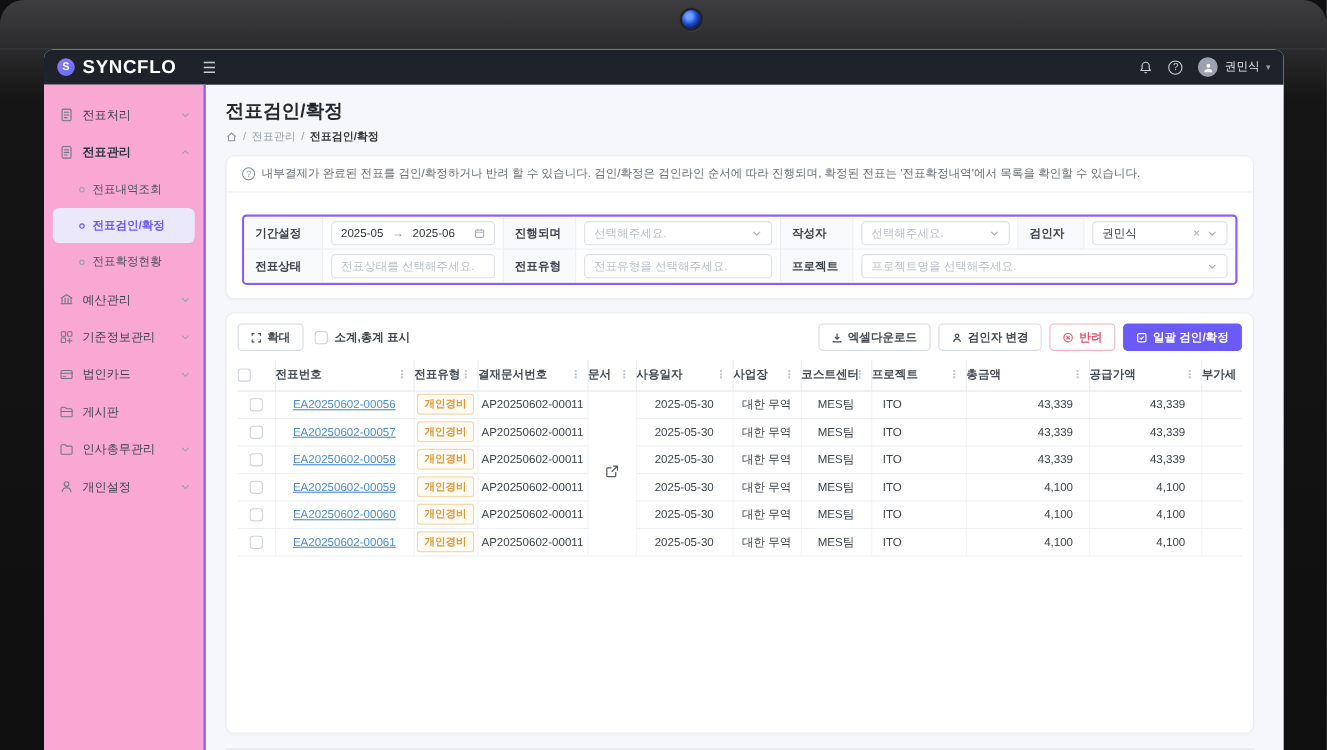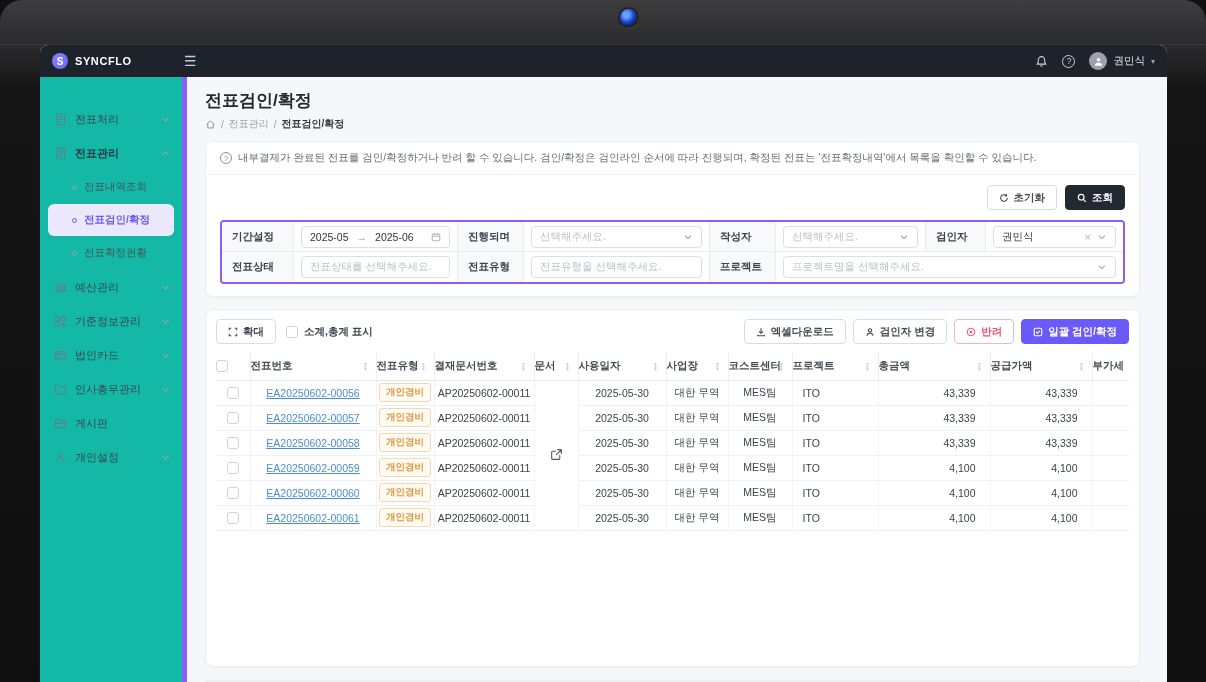--- a/index.html
+++ b/index.html
@@ -18,36 +18,36 @@
   
   .screen { position:absolute; left:40px; top:45px; width:1127px; height:637px;
     background:#f5f7fb; border-radius:8px 8px 0 0; overflow:hidden; display:flex; flex-direction:column; }
 
   
   .navbar { height:32px; background:#1d222b; display:flex; align-items:center; padding:0 12px; flex:0 0 auto; }
   .logo { display:flex; align-items:center; gap:7px; width:118px; }
   .logo-badge { width:16px; height:16px; border-radius:50%; color:#fff; font-size:10px; font-weight:700;
     display:flex; align-items:center; justify-content:center;
     background:linear-gradient(135deg,#8f7bff 0%,#5f6df2 100%); }
-  .logo-text { color:#fff; font-size:11px; font-weight:700; letter-spacing:.6px; }
+  .logo-text { color:#fff; font-size:17px; font-weight:700; letter-spacing:.6px; }
   .hamburger { color:#c6cad2; font-size:14px; margin-left:14px; cursor:pointer; line-height:1; }
   .nav-right { margin-left:auto; display:flex; align-items:center; gap:14px; color:#cdd1d8; }
   .nav-ic { width:13px; height:13px; display:block; }
   .help-circle { width:13px; height:13px; border:1px solid #cdd1d8; border-radius:50%; font-size:9px;
     display:flex; align-items:center; justify-content:center; }
   .userbox { display:flex; align-items:center; gap:6px; cursor:pointer; }
   .avatar { width:18px; height:18px; border-radius:50%; background:#9aa2ad; display:flex; align-items:center; justify-content:center; }
   .user-name { color:#e8eaee; font-size:10.5px; }
   .caret { color:#9aa2ad; font-size:8px; }
 
   
   .body { flex:1; display:flex; min-height:0; }
 
   
-  .sidebar { width:147px; background:#14b8a6; border-right:5px solid #8b5cf6; padding-top:25px; flex:0 0 auto; }
+  .sidebar { width:147px; background:#f9a8d4; border-right:2px solid #8b5cf6; padding-top:10px; flex:0 0 auto; }
   .sb-item { display:flex; align-items:center; gap:8px; height:34px; padding:0 12px 0 14px;
     font-size:11px; color:#3c434d; cursor:pointer; }
   .sb-item .ic { width:13px; height:13px; color:#6d7686; flex:0 0 auto; }
   .sb-item .chev { margin-left:auto; color:#9aa2ad; width:9px; height:9px; }
   .sb-item.expanded { font-weight:700; color:#2e3540; }
   .sb-sub { display:flex; align-items:center; gap:7px; height:32px; margin:1px 8px; padding-left:24px;
     font-size:10.5px; color:#4a515c; cursor:pointer; border-radius:6px; }
   .sb-sub .dot { width:5px; height:5px; border:1px solid #9aa2ad; border-radius:50%; flex:0 0 auto; }
   .sb-sub.active { background:#ebe8fc; color:#6a5af9; font-weight:700; }
   .sb-sub.active .dot { border-color:#6a5af9; }
@@ -222,34 +222,34 @@
             <span>법인카드</span>
             <span style="margin-left:auto;color:#9aa2ad;display:flex">
               <svg class="chev" viewBox="0 0 12 12" fill="none" stroke="currentColor" stroke-width="1.4" stroke-linecap="round">
                 <path d="m2.5 4.5 3.5 3.5 3.5-3.5"></path>
               </svg>
             </span>
           </div>
           <div class="sb-item">
             <span class="ic"><svg class="ic" viewBox="0 0 16 16" fill="none" stroke="currentColor" stroke-width="1.2" stroke-linejoin="round" stroke-linecap="round">
                 <path d="M1.8 4a1.2 1.2 0 0 1 1.2-1.2h3.4L8 4.4h5A1.2 1.2 0 0 1 14.2 5.6v6.6a1.2 1.2 0 0 1-1.2 1.2H3a1.2 1.2 0 0 1-1.2-1.2z"></path>
+                <path d="M1.8 7.5h12.4"></path>
+              </svg></span>
+            <span>게시판</span>
+          </div>
+          <div class="sb-item">
+            <span class="ic"><svg class="ic" viewBox="0 0 16 16" fill="none" stroke="currentColor" stroke-width="1.2" stroke-linejoin="round" stroke-linecap="round">
+                <path d="M1.8 4a1.2 1.2 0 0 1 1.2-1.2h3.4L8 4.4h5A1.2 1.2 0 0 1 14.2 5.6v6.6a1.2 1.2 0 0 1-1.2 1.2H3a1.2 1.2 0 0 1-1.2-1.2z"></path>
               </svg></span>
             <span>인사총무관리</span>
             <span style="margin-left:auto;color:#9aa2ad;display:flex">
               <svg class="chev" viewBox="0 0 12 12" fill="none" stroke="currentColor" stroke-width="1.4" stroke-linecap="round">
                 <path d="m2.5 4.5 3.5 3.5 3.5-3.5"></path>
               </svg>
             </span>
-          </div>
-          <div class="sb-item">
-            <span class="ic"><svg class="ic" viewBox="0 0 16 16" fill="none" stroke="currentColor" stroke-width="1.2" stroke-linejoin="round" stroke-linecap="round">
-                <path d="M1.8 4a1.2 1.2 0 0 1 1.2-1.2h3.4L8 4.4h5A1.2 1.2 0 0 1 14.2 5.6v6.6a1.2 1.2 0 0 1-1.2 1.2H3a1.2 1.2 0 0 1-1.2-1.2z"></path>
-                <path d="M1.8 7.5h12.4"></path>
-              </svg></span>
-            <span>게시판</span>
           </div>
           <div class="sb-item">
             <span class="ic"><svg class="ic" viewBox="0 0 16 16" fill="none" stroke="currentColor" stroke-width="1.2" stroke-linejoin="round" stroke-linecap="round">
                 <circle cx="8" cy="5" r="2.6"></circle>
                 <path d="M3 13.5c.6-3 3-4.4 5-4.4s4.4 1.4 5 4.4"></path>
               </svg></span>
             <span>개인설정</span>
             <span style="margin-left:auto;color:#9aa2ad;display:flex">
               <svg class="chev" viewBox="0 0 12 12" fill="none" stroke="currentColor" stroke-width="1.4" stroke-linecap="round">
                 <path d="m2.5 4.5 3.5 3.5 3.5-3.5"></path>
@@ -269,36 +269,20 @@
           <span>/</span>
           <span class="cur">전표검인/확정</span>
         </div>
 
         <div class="card card1">
           <div class="info-row">
             <span class="info-ic">?</span>
             <span>내부결제가 완료된 전표를 검인/확정하거나 반려 할 수 있습니다. 검인/확정은 검인라인 순서에 따라 진행되며, 확정된 전표는 '전표확정내역'에서 목록을 확인할 수 있습니다.</span>
           </div>
           <div class="search-area">
-            <div class="search-btns">
-              <button class="btn">
-                <svg viewBox="0 0 12 12" fill="none" stroke="currentColor" stroke-width="1.3">
-                    <path d="M10 6a4 4 0 1 1-1.1-2.7"></path>
-                    <path d="M9 1v2.5H6.5"></path>
-                  </svg>
-                <span>초기화</span>
-              </button>
-              <button class="btn btn-dark">
-                <svg viewBox="0 0 12 12" fill="none" stroke="currentColor" stroke-width="1.4">
-                    <circle cx="5" cy="5" r="3.4"></circle>
-                    <path d="m7.6 7.6 3 3"></path>
-                  </svg>
-                <span>조회</span>
-              </button>
-            </div>
 
             <div class="filter-grid">
               <div class="fg-cell fg-label">기간설정</div>
               <div class="fg-cell">
                 <div class="field">
                   <span>2025-05</span>
                   <span style="margin:0 8px;color:#8b929c">→</span>
                   <span>2025-06</span>
                   <span class="tail">
                       <svg viewBox="0 0 12 12" fill="none" stroke="currentColor" stroke-width="1.2">

